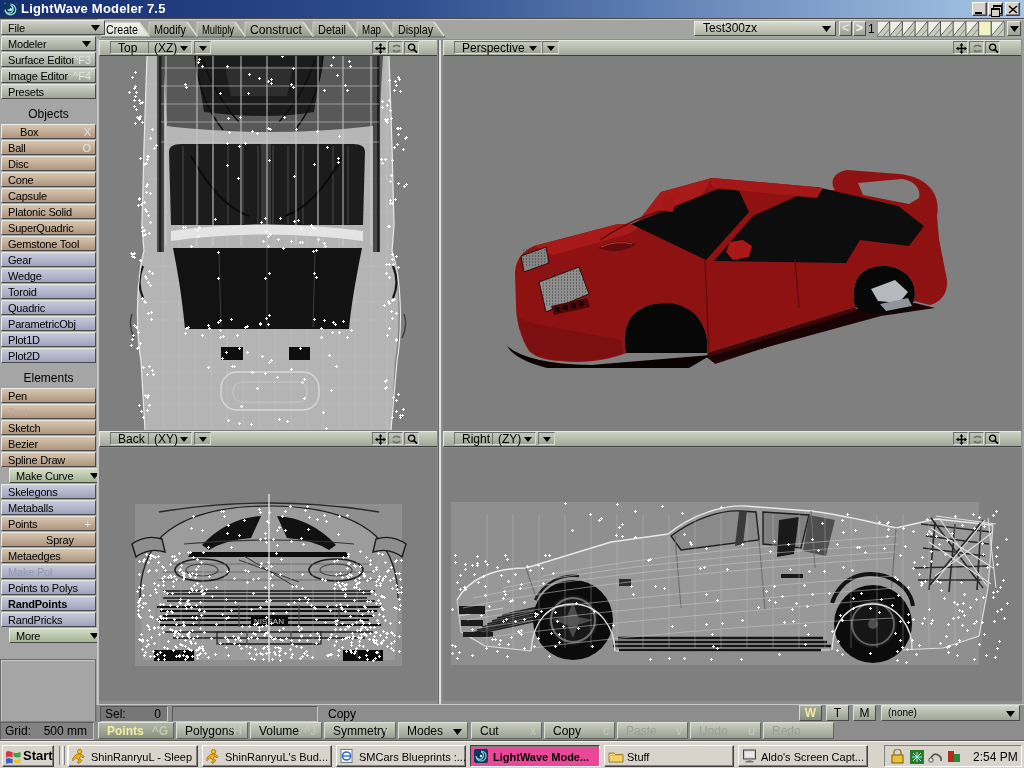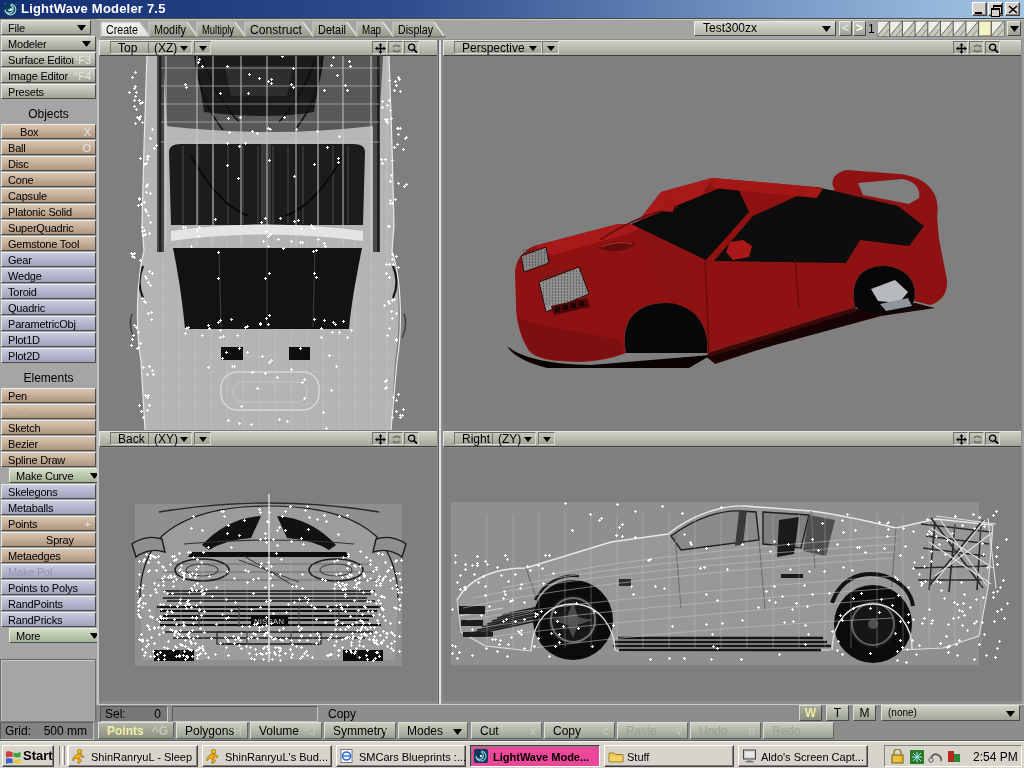--- a/index.html
+++ b/index.html
@@ -140,21 +140,21 @@
     <path d="M114.3 15 L127.0 0 L127.0 15 Z" fill="#c6cbbc"></path>
     <path d="M120.6 15 L127.0 7.5" stroke="#878d7e" stroke-width="1"></path>
     <path d="M114.3 15 L127.0 0" stroke="#6a6a6a" stroke-width="1"></path>
   </svg>
 <div class="abs" style="left:1007px;top:21px;width:14px;height:15px;background:linear-gradient(180deg,#c6cbbe,#9aa092);border:1px solid #4a4a4a;border-top-color:#e6e8e2;border-left-color:#e6e8e2;box-sizing:border-box">
     <svg class="abs" style="left:2px;top:4px" width="9" height="6">
       <path d="M0 0 h9 l-4.5 6z" fill="#000"></path>
     </svg>
   </div>
 <div class="abs" style="left:0;top:18px;width:97px;height:686px;background:#a5a5a5;border-top:1px solid #404040"></div>
-<div class="lwbtn " style="left:1px;top:20px;width:90px;">File<svg class="abs" style="right:4px;top:4px" width="9" height="6">
+<div class="lwbtn " style="left:1px;top:20px;width:104px;">File<svg class="abs" style="right:4px;top:4px" width="9" height="6">
       <path d="M0 0 h9 l-4.5 6z" fill="#000"></path>
     </svg></div>
 <div class="lwbtn " style="left:1px;top:36px;width:95px;">Modeler<svg class="abs" style="right:4px;top:4px" width="9" height="6">
       <path d="M0 0 h9 l-4.5 6z" fill="#000"></path>
     </svg></div>
 <div class="lwbtn " style="left:1px;top:52px;width:95px;">Surface Editor<span class="sc">^F3</span></div>
 <div class="lwbtn " style="left:1px;top:68px;width:95px;">Image Editor<span class="sc">^F4</span></div>
 <div class="lwbtn " style="left:1px;top:84px;width:95px;">Presets</div>
 <div class="hdr" style="left:0;top:107px">Objects</div>
 <div class="lwbtn tan" style="left:1px;top:124px;width:95px;padding-left:18px;">Box<span class="sc">X</span></div>
@@ -181,21 +181,21 @@
 <div class="lwbtn grn" style="left:1px;top:468px;width:95px;">Make Curve<svg class="abs" style="right:4px;top:4px" width="9" height="6">
       <path d="M0 0 h9 l-4.5 6z" fill="#000"></path>
     </svg></div>
 <div class="lwbtn blu" style="left:1px;top:484px;width:95px;">Skelegons</div>
 <div class="lwbtn blu" style="left:1px;top:500px;width:95px;">Metaballs</div>
 <div class="lwbtn tan" style="left:1px;top:516px;width:95px;">Points<span class="sc" style="font-size:11px">+</span></div>
 <div class="lwbtn tan" style="left:1px;top:532px;width:95px;padding-left:44px;">Spray Points</div>
 <div class="lwbtn tan" style="left:1px;top:548px;width:95px;">Metaedges</div>
 <div class="lwbtn blu" style="left:1px;top:564px;width:95px;color:#9296b0;">Make Pol</div>
 <div class="lwbtn blu" style="left:1px;top:580px;width:95px;">Points to Polys</div>
-<div class="lwbtn blu" style="left:1px;top:596px;width:95px;">RandPoints</div>
+<div class="lwbtn blu" style="left:1px;top:596px;width:95px;font-weight:bold;">RandPoints</div>
 <div class="lwbtn blu" style="left:1px;top:612px;width:95px;">RandPricks</div>
 <div class="lwbtn grn" style="left:1px;top:628px;width:95px;">More<svg class="abs" style="right:4px;top:4px" width="9" height="6">
       <path d="M0 0 h9 l-4.5 6z" fill="#000"></path>
     </svg></div>
 <div class="abs" style="left:0;top:659px;width:96px;height:62px;background:#a5a5a5;border:1px solid #6a6a6a;border-bottom:none;box-sizing:border-box;box-shadow:inset 1px 1px 0 #c8c8c8"></div>
 <div class="abs" style="left:97px;top:39px;width:927px;height:665px;background:#8d8d8d"></div>
 <div class="abs" style="left:97px;top:39px;width:2px;height:665px;background:#c4c4c4"></div>
 <div class="abs" style="left:1022px;top:39px;width:2px;height:665px;background:#9e9e9e"></div>
 <div class="vhead" style="left:99px;top:40px;width:338px"></div>
 <div class="vbox" style="left:110px;top:41px;width:40px;padding-left:7px">Top</div>

